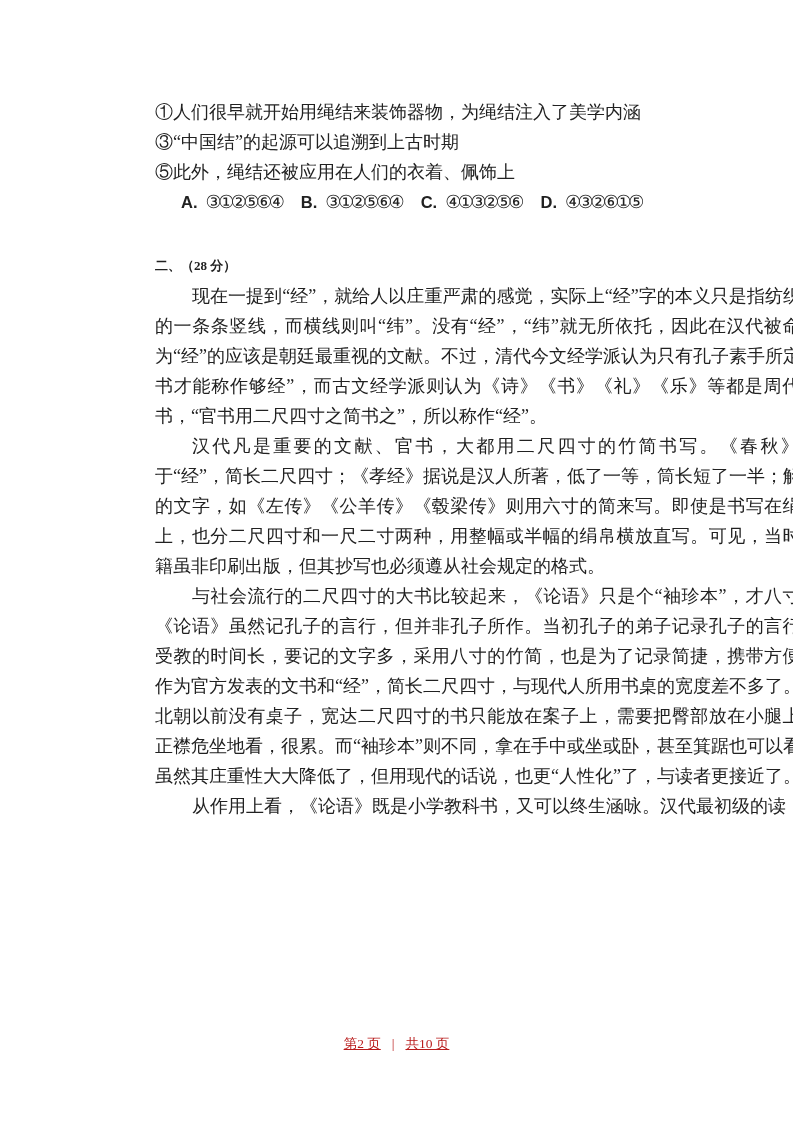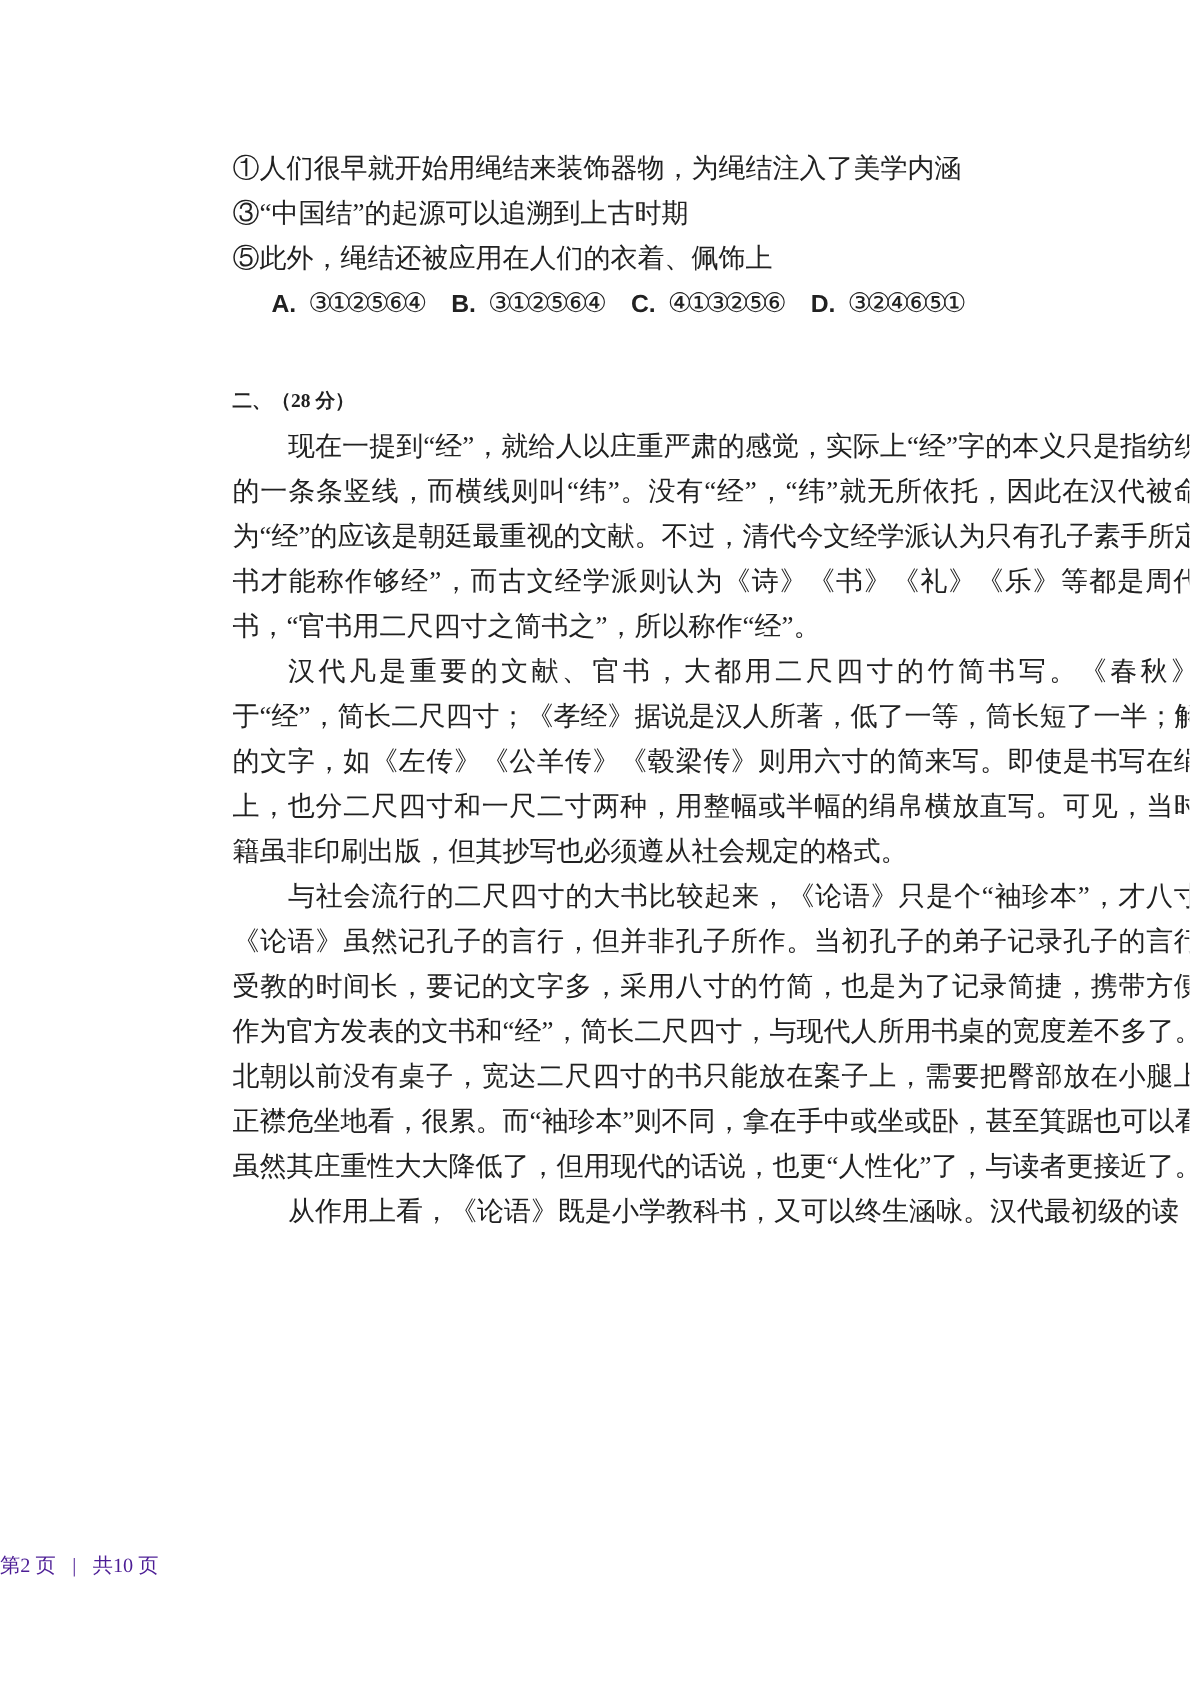--- a/index.html
+++ b/index.html
@@ -62,23 +62,25 @@
     margin: 0;
     text-align: justify;
     text-indent: 37px;
     line-height: 30px;
   }
   .footer {
     position: absolute;
     left: 0;
     right: 0;
     top: 1034px;
+    text-align: center;
     font-size: 13.5px;
-    color: #4c1d95;
+    color: #b91c1c;
     line-height: 20px;
+    text-decoration: underline;
   }
   .footer .sep {
     display: inline-block;
     padding: 0 11px;
   }
 </style>
 </head>
 <body>
 
 <div class="page">
@@ -98,21 +100,21 @@
       <span class="option">
         <span class="opt-label">B.</span>
         <span class="opt-circles">③①②⑤⑥④</span>
       </span>
       <span class="option">
         <span class="opt-label">C.</span>
         <span class="opt-circles">④①③②⑤⑥</span>
       </span>
       <span class="option">
         <span class="opt-label">D.</span>
-        <span class="opt-circles">③②④⑥⑤①</span>
+        <span class="opt-circles">④③②⑥①⑤</span>
       </span>
     </div>
 
     <h2 class="section-heading">二、（28 分）</h2>
 
 
     <p class="para">现在一提到“经”，就给人以庄重严肃的感觉，实际上“经”字的本义只是指纺织上的一条条竖线，而横线则叫“纬”。没有“经”，“纬”就无所依托，因此在汉代被命名为“经”的应该是朝廷最重视的文献。不过，清代今文经学派认为只有孔子素手所定之书才能称作够经”，而古文经学派则认为《诗》《书》《礼》《乐》等都是周代官书，“官书用二尺四寸之简书之”，所以称作“经”。</p>
     <p class="para">汉代凡是重要的文献、官书，大都用二尺四寸的竹简书写。《春秋》属于“经”，简长二尺四寸；《孝经》据说是汉人所著，低了一等，筒长短了一半；解经的文字，如《左传》《公羊传》《毂梁传》则用六寸的简来写。即使是书写在绢帛上，也分二尺四寸和一尺二寸两种，用整幅或半幅的绢帛横放直写。可见，当时书籍虽非印刷出版，但其抄写也必须遵从社会规定的格式。</p>
     <p class="para">与社会流行的二尺四寸的大书比较起来，《论语》只是个“袖珍本”，才八寸。《论语》虽然记孔子的言行，但并非孔子所作。当初孔子的弟子记录孔子的言行，受教的时间长，要记的文字多，采用八寸的竹简，也是为了记录简捷，携带方便。作为官方发表的文书和“经”，简长二尺四寸，与现代人所用书桌的宽度差不多了。南北朝以前没有桌子，宽达二尺四寸的书只能放在案子上，需要把臀部放在小腿上，正襟危坐地看，很累。而“袖珍本”则不同，拿在手中或坐或卧，甚至箕踞也可以看，虽然其庄重性大大降低了，但用现代的话说，也更“人性化”了，与读者更接近了。</p>
     <p class="para">从作用上看，《论语》既是小学教科书，又可以终生涵咏。汉代最初级的读</p>

